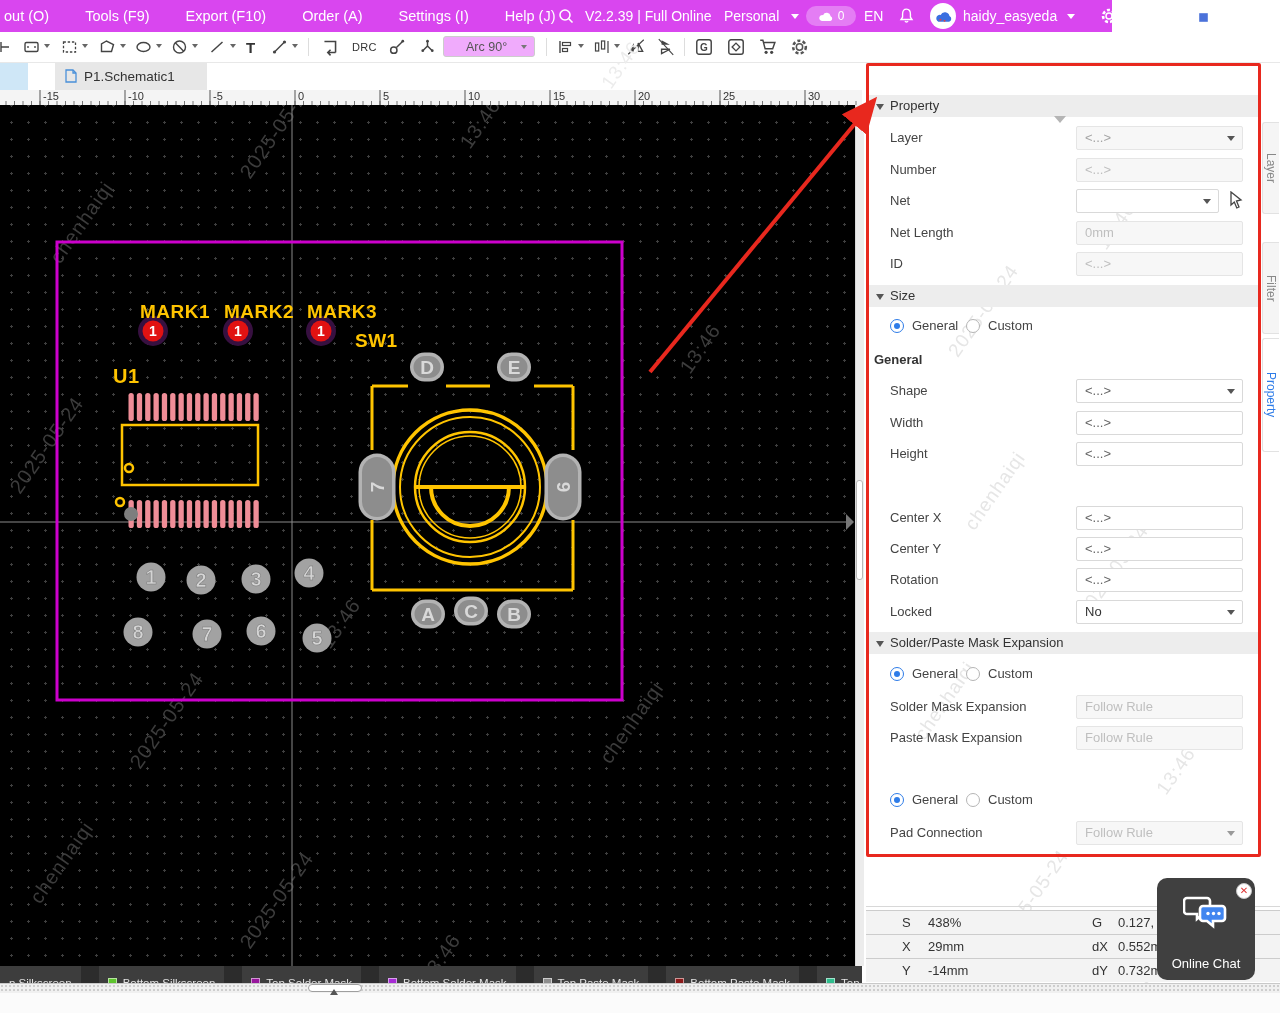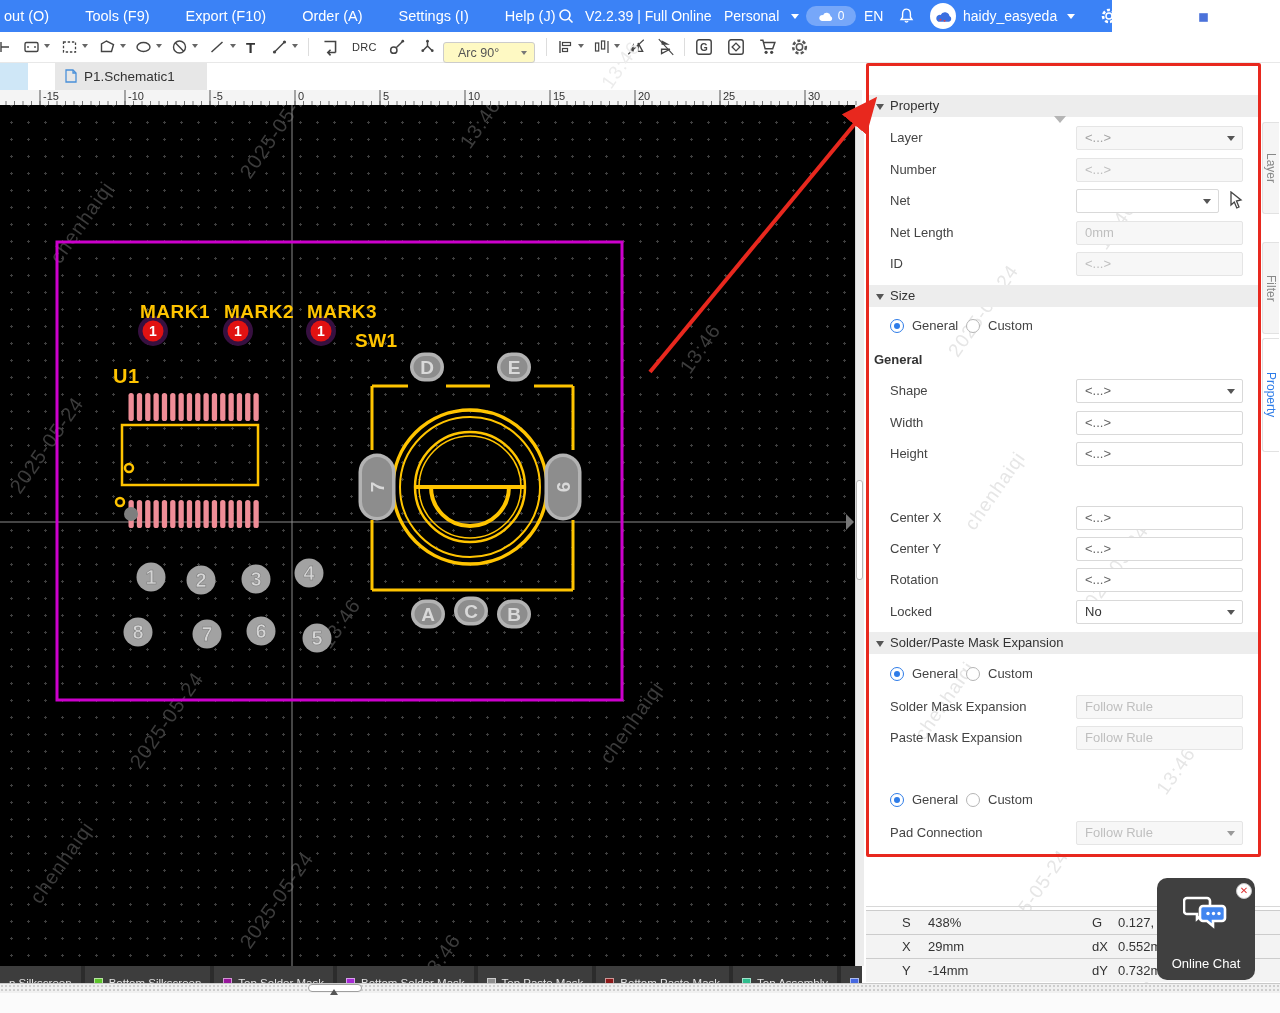--- a/index.html
+++ b/index.html
@@ -1,32 +1,32 @@
 <!DOCTYPE html>
 <html><head>
 <meta charset="utf-8">
 <style>
   html,body{margin:0;padding:0;background:#fff}
   #root{position:relative;width:1280px;height:1013px;overflow:hidden;font-family:"Liberation Sans",sans-serif;background:#fff}
   .abs{position:absolute}
   
-  #menubar{position:absolute;left:0;top:0;width:1112px;height:32px;background:#3b82f6;color:#fff;z-index:10}
+  #menubar{position:absolute;left:0;top:0;width:1112px;height:32px;background:#d946ef;color:#fff;z-index:10}
   .menu-item{position:relative;display:inline-block;margin:0 18px 0 18px;font-size:14.5px;line-height:32px;color:#fff;cursor:default}
   .menu-item:first-child{margin-left:4px}
   #menu-items{position:absolute;left:0;top:0;white-space:nowrap}
   .mtxt{font-size:14px;line-height:32px;color:#fff}
   .dd-w{display:inline-block;width:0;height:0;border:4px solid transparent;border-top:5px solid #fff;margin-left:5px;vertical-align:middle}
   #cloud-pill{position:absolute;left:806px;top:6px;width:50px;height:20px;border-radius:10px;background:rgba(255,255,255,.30);display:flex;align-items:center;justify-content:center;gap:5px}
   #avatar{position:absolute;left:930px;top:3px;width:26px;height:26px;border-radius:50%;background:#fff;display:flex;align-items:center;justify-content:center}
   
   #toolbar{position:absolute;left:0;top:32px;width:1280px;height:30px;background:#fff;border-bottom:1px solid #e8e8e8;z-index:9}
   .tbtn{position:absolute;top:3px;height:24px;display:flex;align-items:center}
   .dd{display:inline-block;width:0;height:0;border:3.5px solid transparent;border-top:4.5px solid #666;margin-left:3px}
   .tsep{position:absolute;top:6px;width:1px;height:18px;background:#ddd}
-  #arc-select{position:absolute;left:443px;top:10px;width:92px;height:21px;border:1px solid #ccc;border-radius:3px;font-size:12.5px;color:#555;line-height:20px;padding-left:14px;box-sizing:border-box;background:#fef9c3}
+  #arc-select{position:absolute;left:443px;top:4px;width:92px;height:21px;border:1px solid #ccc;border-radius:3px;font-size:12.5px;color:#555;line-height:20px;padding-left:22px;box-sizing:border-box;background:#f0abfc}
   #arc-select .chev{position:absolute;right:7px;top:8px;width:0;height:0;border:3.5px solid transparent;border-top:4.5px solid #777}
   .drc{font-size:11px;font-weight:normal;color:#333;letter-spacing:.3px}
   
   #tabbar{position:absolute;left:0;top:62px;width:1280px;height:28px;background:#fff;z-index:8}
   #ghost-tab{position:absolute;left:0;top:0;width:28px;height:28px;background:#cfe7f7}
   #active-tab{position:absolute;left:55px;top:0;width:152px;height:28px;background:#e7e7e7;display:flex;align-items:center;gap:7px;padding-left:10px;box-sizing:border-box;font-size:13.5px;color:#333}
   
   #ruler{position:absolute;left:0;top:90px;width:862px;height:15px;background:#f4f4f4;z-index:7}
   
   #canvas{position:absolute;left:0;top:105px;width:855px;height:861px;background-color:#000;
@@ -59,21 +59,21 @@
   #arrow-overlay{position:absolute;left:0;top:0;width:1280px;height:1013px;z-index:50;pointer-events:none}
   
   #status-divider{position:absolute;left:866px;top:906px;width:414px;height:1px;background:#d8d8d8;z-index:3}
   .status-row{position:absolute;left:866px;width:414px;height:24px;background:#f3f3f3;border-top:1px solid #ccc;box-sizing:border-box;font-size:13px;color:#333;z-index:3}
   .status-row span{position:absolute;top:4px}
   #chat{position:absolute;left:1157px;top:878px;width:98px;height:102px;background:#404040;border-radius:10px;z-index:45;text-align:center}
   #chat-label{position:absolute;left:0;right:0;bottom:9px;color:#fff;font-size:13px}
   #chat-close{position:absolute;left:1236px;top:883px;width:16px;height:16px;border-radius:50%;background:#fff;border:1px solid #c5c5c5;box-sizing:border-box;z-index:46;font-size:10px;line-height:13px;text-align:center;color:#d33}
   
   #layerbar{position:absolute;left:0;top:966px;width:862px;height:17px;background:#2c2c2c;display:flex;overflow:hidden;z-index:5}
-  .layer-tab{display:flex;align-items:center;height:33px;background:#3d3d3d;margin-right:4px;padding:0 9px;font-size:11.5px;color:#e2e2e2;white-space:nowrap}
+  .layer-tab{display:flex;align-items:center;height:33px;background:#3d3d3d;margin-right:18px;padding:0 9px;font-size:11.5px;color:#e2e2e2;white-space:nowrap}
   .layer-sq{display:inline-block;width:9px;height:9px;margin-right:6px;border:1px solid rgba(255,255,255,.55);box-sizing:border-box}
   
   #hstrip{position:absolute;left:0;top:983px;width:1280px;height:10px;background-color:#f0f0f0;background-image:radial-gradient(#cdcdcd 0.8px,transparent 1px);background-size:4px 4px;border-top:1px solid #c9c9c9;box-sizing:border-box;z-index:4}
   #hhandle{position:absolute;left:308px;top:984px;width:54px;height:8px;background:#fff;border:1px solid #9f9f9f;border-radius:4px;box-sizing:border-box;z-index:5}
   #htri{position:absolute;left:330px;top:985px;width:0;height:0;border:4px solid transparent;border-bottom:6px solid #555;z-index:6}
   #bottom-white{position:absolute;left:0;top:993px;width:1280px;height:20px;background:#fbfbfb;z-index:3}
   .wm{position:absolute;font-size:19px;color:#e6e6e6;transform:rotate(-55deg);white-space:nowrap;pointer-events:none;letter-spacing:1px}
 </style>
 </head>
 <body>

